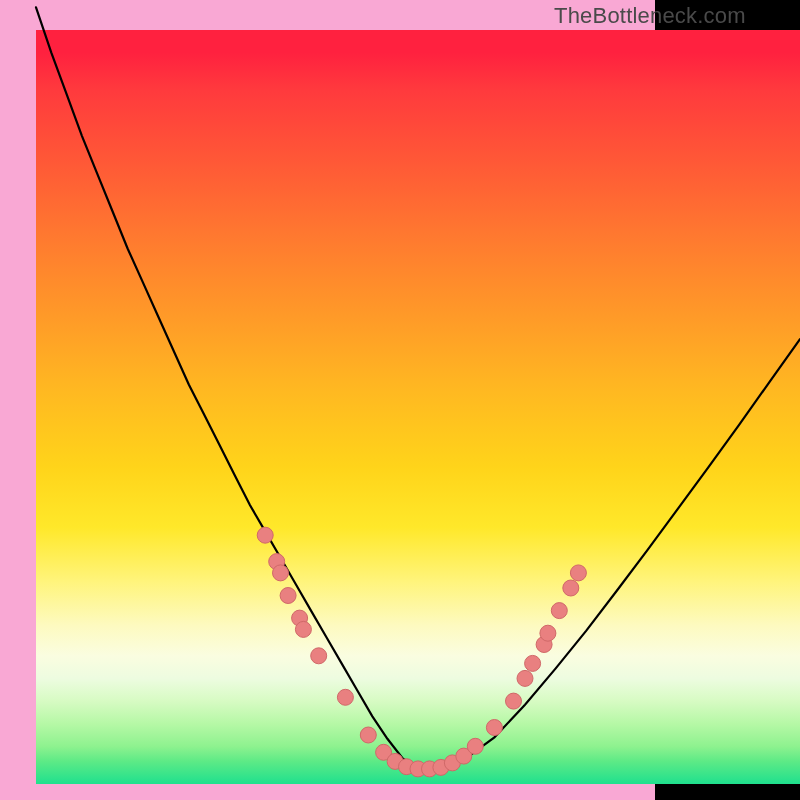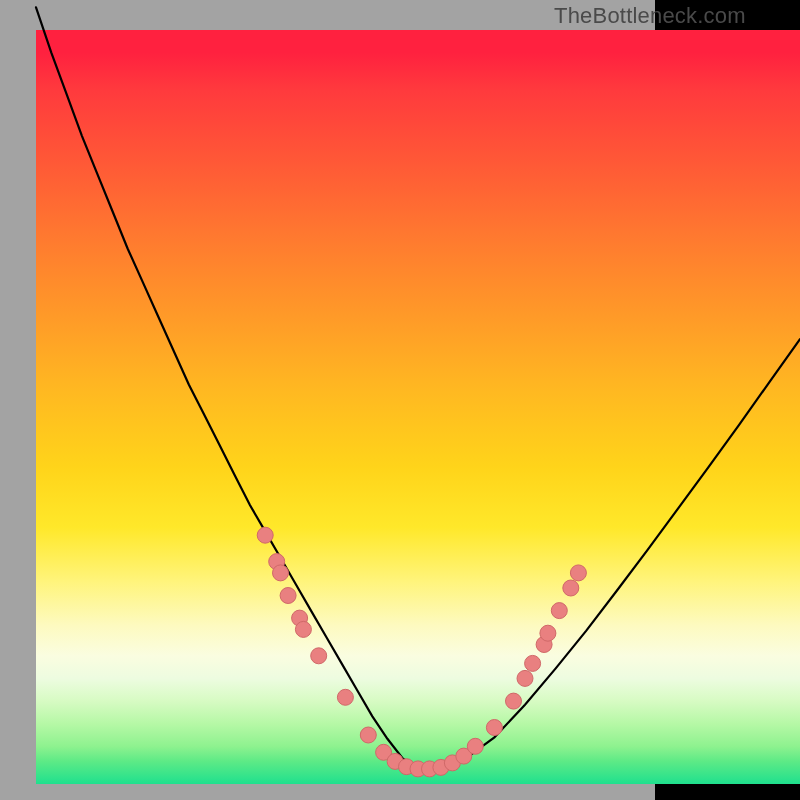--- a/index.html
+++ b/index.html
@@ -10,21 +10,21 @@
     overflow: hidden;
     background: #000;
     font-family: Arial, Helvetica, sans-serif;
   }
   .frame {
     position: absolute;
     left: 0;
     top: 0;
     width: 655px;
     height: 800px;
-    background: #a3a3a3;
+    background: #f9a8d4;
   }
   .plot {
     position: absolute;
     background: linear-gradient(to bottom,
       #ff213f 0%,
       #ff213f 3%,
       #ff3a3d 8%,
       #ff5a36 18%,
       #ff7b2f 28%,
       #ff9a28 38%,

